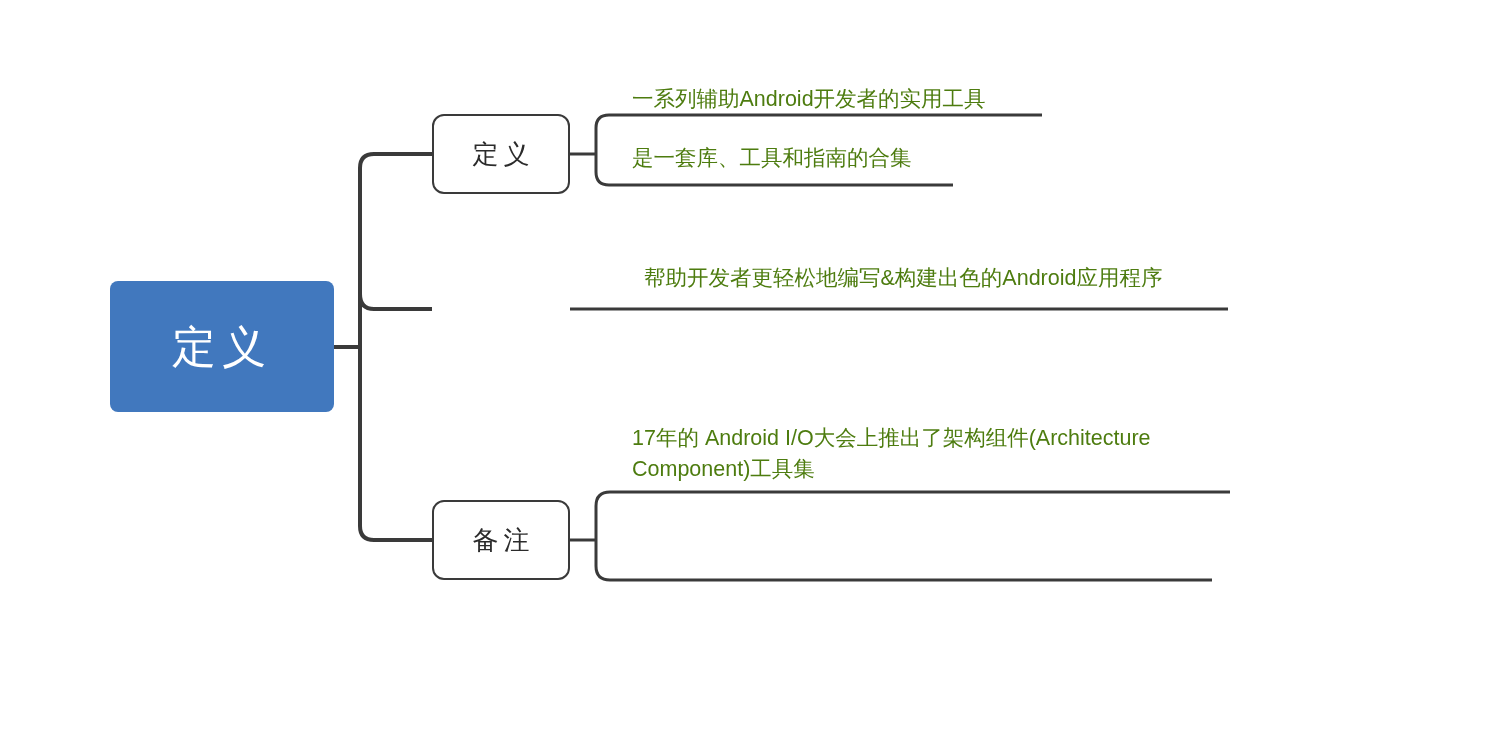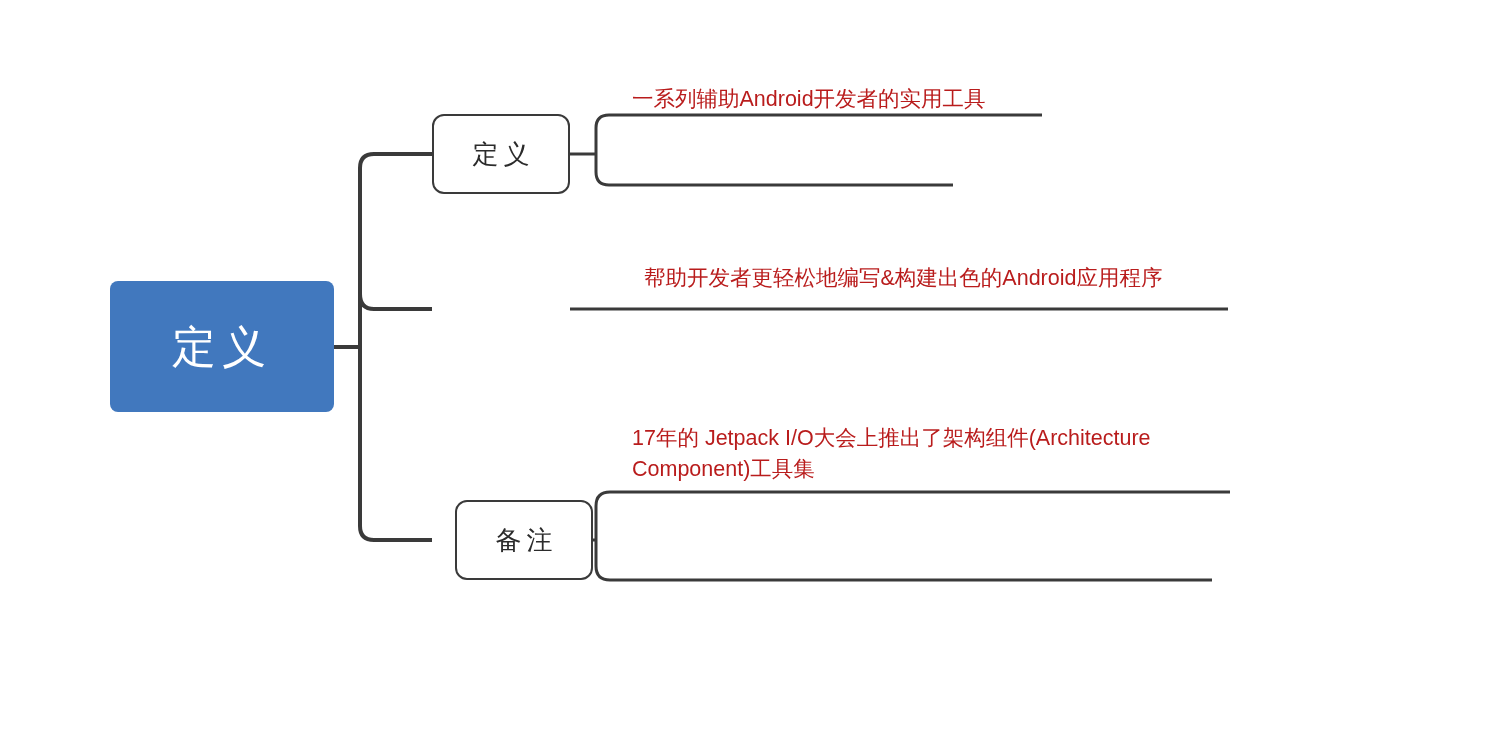--- a/index.html
+++ b/index.html
@@ -71,21 +71,21 @@
   }
 
   
   .leaf {
     position: absolute;
     box-sizing: border-box;
   }
   .leaf-text {
     font-size: 21.5px;
     line-height: 31px;
-    color: #b91c1c;
+    color: #4d7c0f;
     white-space: pre-wrap;
     word-break: break-word;
   }
 </style>
 </head>
 <body>
 
 <div id="canvas">
 
   <svg id="wires" viewBox="0 0 1502 736" width="1502" height="736" xmlns="http://www.w3.org/2000/svg">
@@ -117,27 +117,30 @@
     <span class="root-label">定义</span>
   </div>
 
   <div class="branch-node" style="left:432px; top:114px;">
     <span class="branch-label">定义</span>
   </div>
 
   <div class="leaf" style="left:632px; top:84px; width:420px;">
     <span class="leaf-text">一系列辅助Android开发者的实用工具</span>
   </div>
+  <div class="leaf" style="left:632px; top:143px; width:400px;">
+    <span class="leaf-text">是一套库、工具和指南的合集</span>
+  </div>
 
 
   <div class="leaf" style="left:632px; top:263px; width:600px;margin-left:12px;">
     <span class="leaf-text">帮助开发者更轻松地编写&amp;构建出色的Android应用程序</span>
   </div>
 
-  <div class="branch-node" style="left:432px; top:500px;margin-left:23px;">
+  <div class="branch-node" style="left:432px; top:500px;">
     <span class="branch-label">备注</span>
   </div>
 
   <div class="leaf" style="left:632px; top:423px; width:580px;">
-    <span class="leaf-text">17年的 Jetpack I/O大会上推出了架构组件(Architecture Component)工具集</span>
+    <span class="leaf-text">17年的 Android I/O大会上推出了架构组件(Architecture Component)工具集</span>
   </div>
 
 </div>
 
 </body></html>

